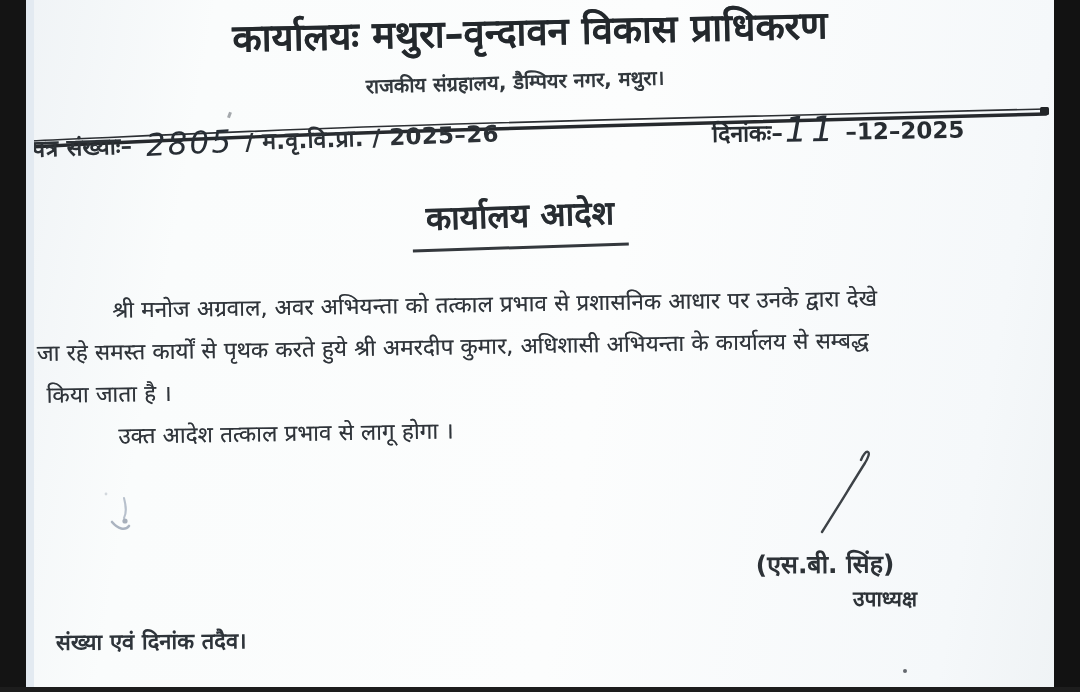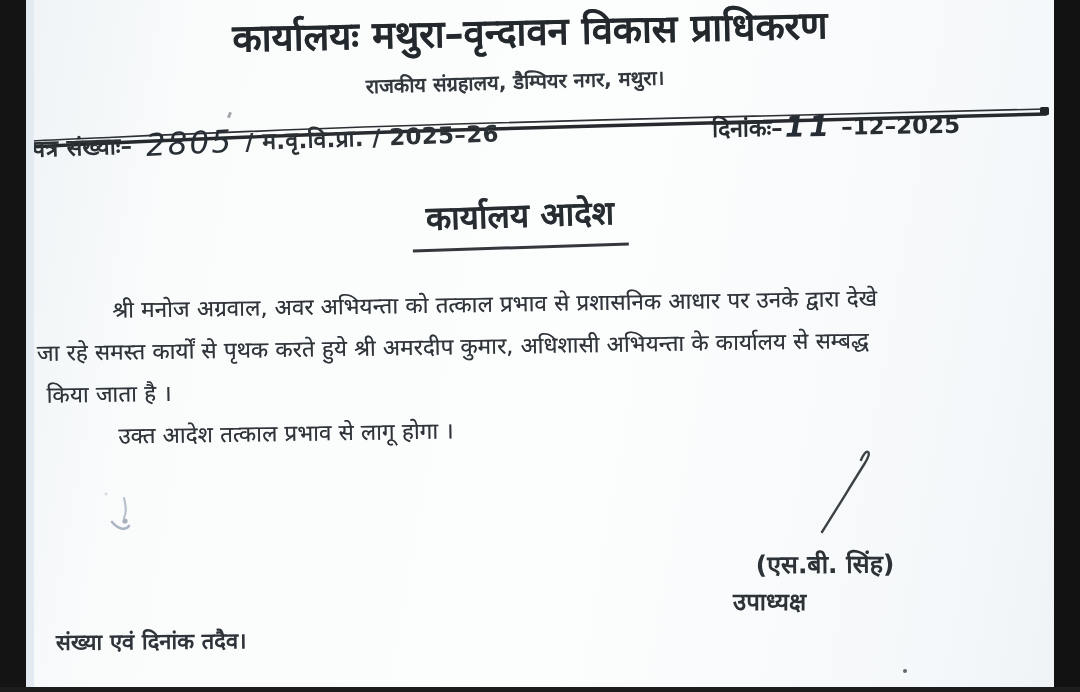--- a/index.html
+++ b/index.html
@@ -46,21 +46,21 @@
     letter-spacing:2px;
   }
   .ref-line .num { font-size:31px; display:inline-block; margin:0 12px 0 14px; transform:translateY(2px) rotate(-1deg); }
 
   .date-line {
     position:absolute; left:712px; top:110px;
     transform:rotate(-1deg); transform-origin:0 50%;
     white-space:nowrap;
   }
   .date-line .printed { font-size:23px; font-weight:bold; color:#272c31; }
-  .date-line .day { font-size:29px; display:inline-block; margin:0 8px 0 2px; transform:translateY(1px); letter-spacing:4px;font-weight:bold; }
+  .date-line .day { font-size:35px; display:inline-block; margin:0 8px 0 2px; transform:translateY(1px); letter-spacing:4px; }
 
   .order-heading-wrap {
     position:absolute; left:0; right:40px; top:192px;
     text-align:center;
   }
   .order-heading {
     display:inline-block;
     font-size:33px; font-weight:bold; color:#272c31;
     padding:0 14px 9px 14px;
     border-bottom:3px solid #34383d;
@@ -81,21 +81,21 @@
 
   .signature { position:absolute; left:812px; top:448px; width:82px; height:92px; }
 
   .sig-name {
     position:absolute; left:733px; top:546px; width:184px;
     text-align:center; font-size:25px; font-weight:bold; color:#2d3237;
     transform:rotate(-0.4deg); white-space:nowrap;
   }
   .sig-desig {
     position:absolute; left:733px; top:584px; width:184px;
-    text-align:left; font-size:24px; font-weight:bold; color:#2d3237;
+    text-align:right; font-size:21px; font-weight:bold; color:#2d3237;
     white-space:nowrap;
   }
   .footer-1, .footer-2 {
     position:absolute; left:56px;
     font-size:22px; font-weight:bold; color:#2e343a;
     transform:rotate(-0.5deg); transform-origin:0 50%;
     white-space:nowrap;
   }
   .footer-1 { top:626px; }
   .footer-2 { top:687px; }

